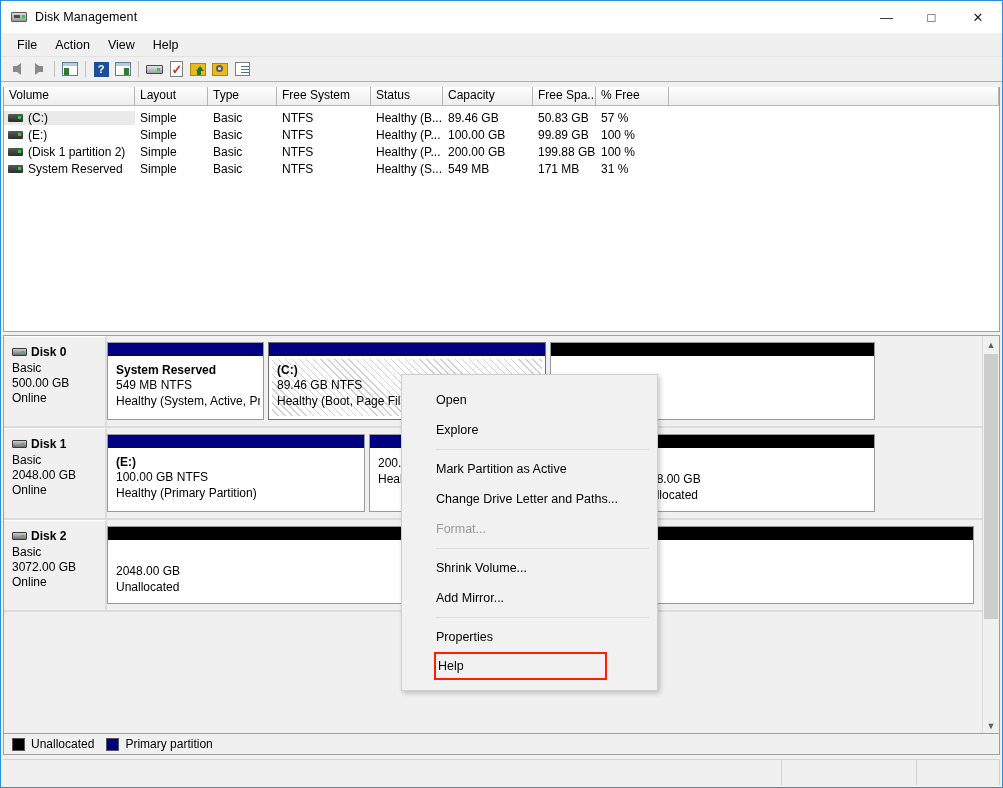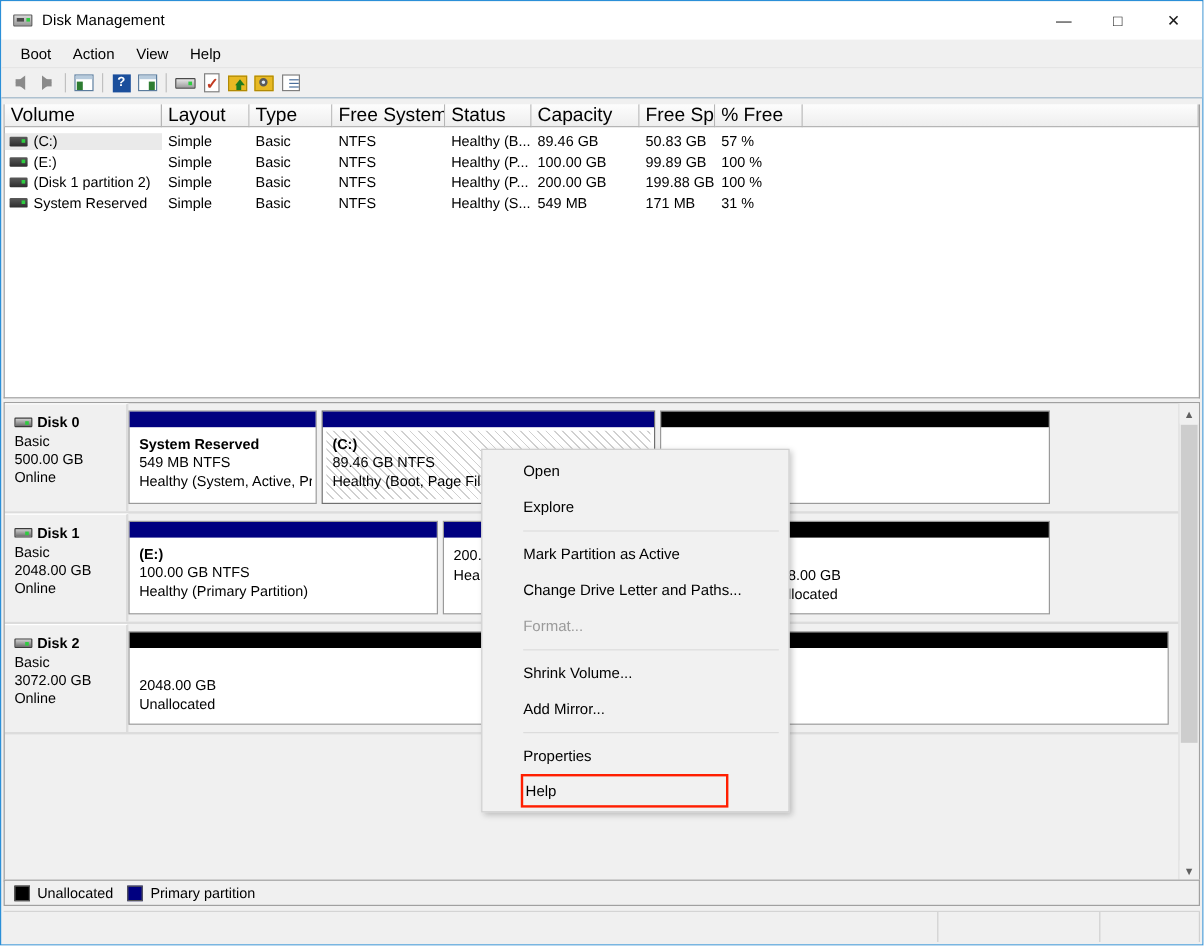--- a/index.html
+++ b/index.html
@@ -147,21 +147,21 @@
 
   
   .volpane {
     position: absolute; left: 2px; top: 86px; right: 2px; height: 245px;
     background: #fff; border: 1px solid #a0a0a0; border-top: none;
   }
   .colhead { display: flex; height: 19px; background: #f0f0f0; }
   .colhead .c {
     border-right: 1px solid #b5b5b5; border-bottom: 1px solid #b5b5b5;
     background: linear-gradient(#fdfdfd,#eeeeee);
-    font-size: 16px; color: #000; padding: 1px 8px 0 5px;
+    font-size: 12px; color: #000; padding: 1px 8px 0 5px;
     overflow: hidden; white-space: nowrap;
   }
   .vrow { display: flex; height: 17px; align-items: center; }
   .vrow .c {
     font-size: 12px; color: #000; padding-left: 5px;
     overflow: hidden; white-space: nowrap;
   }
   .vrow .c.vol { display: flex; align-items: center; padding-left: 4px; }
   .volicon {
     width: 15px; height: 8px; flex: none; margin-right: 5px;
@@ -266,21 +266,21 @@
     position: absolute; left: 2px; right: 2px; bottom: 2px; height: 26px;
     background: #f0f0f0; display: flex; border-top: 1px solid #d4d4d4;
   }
   .statusbar .panel { border-right: 1px solid #d0d0d0; height: 100%; }
 
   
   .ctxmenu {
     position: absolute; left: 400px; top: 373px; width: 257px;
     background: #f1f1f1; border: 1px solid #cfcfcf;
     box-shadow: 2px 2px 5px rgba(0,0,0,.22);
-    padding: 3px 0;
+    padding: 10px 0;
     z-index: 50;
   }
   .ctxmenu .mi {
     height: 30px; display: flex; align-items: center;
     padding-left: 34px; font-size: 12.5px; color: #000;
   }
   .ctxmenu .mi.disabled { color: #9a9a9a; }
   .ctxmenu .mi.highlight {
     border: 2px solid #ff1e00; margin: 0 50px 0 32px;
     padding-left: 2px; height: 28px; background: #f1f1f1;
@@ -300,21 +300,21 @@
     </div>
     <div class="title">Disk Management</div>
     <div class="wincontrols">
       <div>—</div>
       <div>□</div>
       <div class="close">✕</div>
     </div>
   </div>
 
   <div class="menubar">
-    <span>Boot</span>
+    <span>File</span>
     <span>Action</span>
     <span>View</span>
     <span>Help</span>
   </div>
 
   <div class="toolbar">
     <div class="tb">
         <div class="arrow-l"></div>
       </div>
     <div class="tb">

